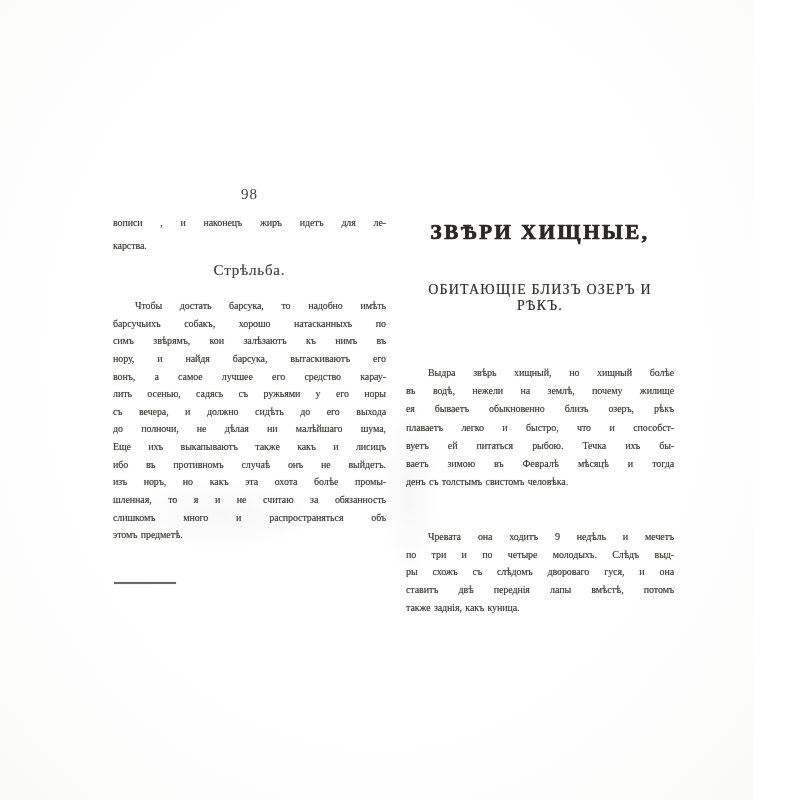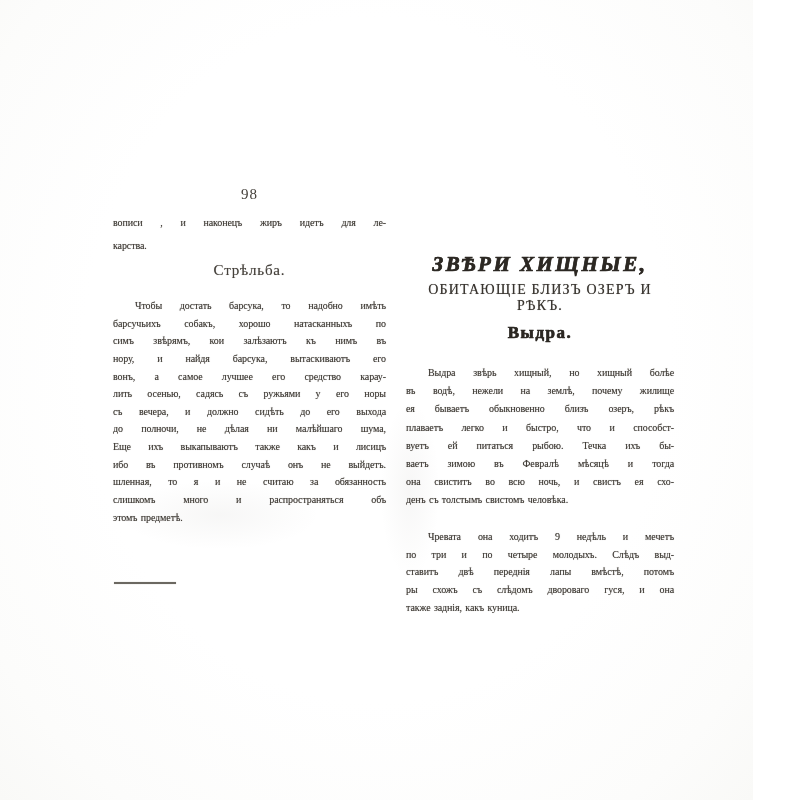--- a/index.html
+++ b/index.html
@@ -57,30 +57,29 @@
     width: 100%;
     text-align: center;
     font-size: 15px;
     letter-spacing: 0.8px;
     color: #45413b;
     text-shadow: 0 0 0.7px rgba(70, 64, 58, 0.5);
   }
 
   .display-title {
     position: absolute;
-    top: 252px;
+    top: 220px;
     width: 100%;
     text-align: center;
     font-size: 21px;
     font-weight: bold;
     letter-spacing: 2.5px;
     color: #2c2823;
     -webkit-text-stroke: 0.7px #2c2823;
     text-shadow: 0 0 0.6px rgba(44, 40, 35, 0.8);
-    font-style: italic;
   }
   .display-subtitle {
     position: absolute;
     top: 282px;
     width: 100%;
     text-align: center;
     font-size: 14px;
     letter-spacing: 1.2px;
     color: #38342f;
     text-shadow: 0 0 0.7px rgba(56, 52, 47, 0.6);
@@ -138,49 +137,48 @@
         <div class="tline">Чтобы достать барсука, то надобно имѣть</div>
         <div class="tline">барсучьихъ собакъ, хорошо натасканныхъ по</div>
         <div class="tline">симъ звѣрямъ, кои залѣзаютъ къ нимъ въ</div>
         <div class="tline">нору, и найдя барсука, вытаскиваютъ его</div>
         <div class="tline">вонъ, а самое лучшее его средство карау-</div>
         <div class="tline">лить осенью, садясь съ ружьями у его норы</div>
         <div class="tline">съ вечера, и должно сидѣть до его выхода</div>
         <div class="tline">до полночи, не дѣлая ни малѣйшаго шума,</div>
         <div class="tline">Еще ихъ выкапываютъ также какъ и лисицъ</div>
         <div class="tline">ибо въ противномъ случаѣ онъ не выйдетъ.</div>
+        <div class="tline">изъ норъ, но какъ эта охота болѣе промы-</div>
         <div class="tline">шленная, то я и не считаю за обязанность</div>
         <div class="tline">слишкомъ много и распространяться объ</div>
         <div class="tline">этомъ предметѣ.</div>
       </div>
   </div>
 
   <div class="rule"></div>
 
   <div class="col col-right" style="top:0; height:800px;">
 
     <div class="display-title">ЗВѢРИ ХИЩНЫЕ,</div>
 
     <div class="display-subtitle">ОБИТАЮЩІЕ БЛИЗЪ ОЗЕРЪ И РѢКЪ.</div>
 
-    <div class="chapter-heading">Выдра.</div>
 
     <div class="para indent body-size lh-right1" style="top:364px;">
         <div class="tline">Выдра звѣрь хищный, но хищный болѣе</div>
         <div class="tline">въ водѣ, нежели на землѣ, почему жилище</div>
         <div class="tline">ея бываетъ обыкновенно близъ озеръ, рѣкъ</div>
         <div class="tline">плаваетъ легко и быстро, что и способст-</div>
         <div class="tline">вуетъ ей питаться рыбою. Течка ихъ бы-</div>
         <div class="tline">ваетъ зимою въ Февралѣ мѣсяцѣ и тогда</div>
-        <div class="tline">она свиститъ во всю ночь, и свистъ ея схо-</div>
         <div class="tline">денъ съ толстымъ свистомъ человѣка.</div>
       </div>
 
     <div class="para indent body-size lh-right2" style="top:528px;">
         <div class="tline">Чревата она ходитъ 9 недѣль и мечетъ</div>
         <div class="tline">по три и по четыре молодыхъ. Слѣдъ выд-</div>
+        <div class="tline">ры схожъ съ слѣдомъ двороваго гуся, и она</div>
         <div class="tline">ставитъ двѣ переднія лапы вмѣстѣ, потомъ</div>
-        <div class="tline">ры схожъ съ слѣдомъ двороваго гуся, и она</div>
         <div class="tline">также заднія, какъ куница.</div>
       </div>
   </div>
 
 </div>
 
 </body></html>

